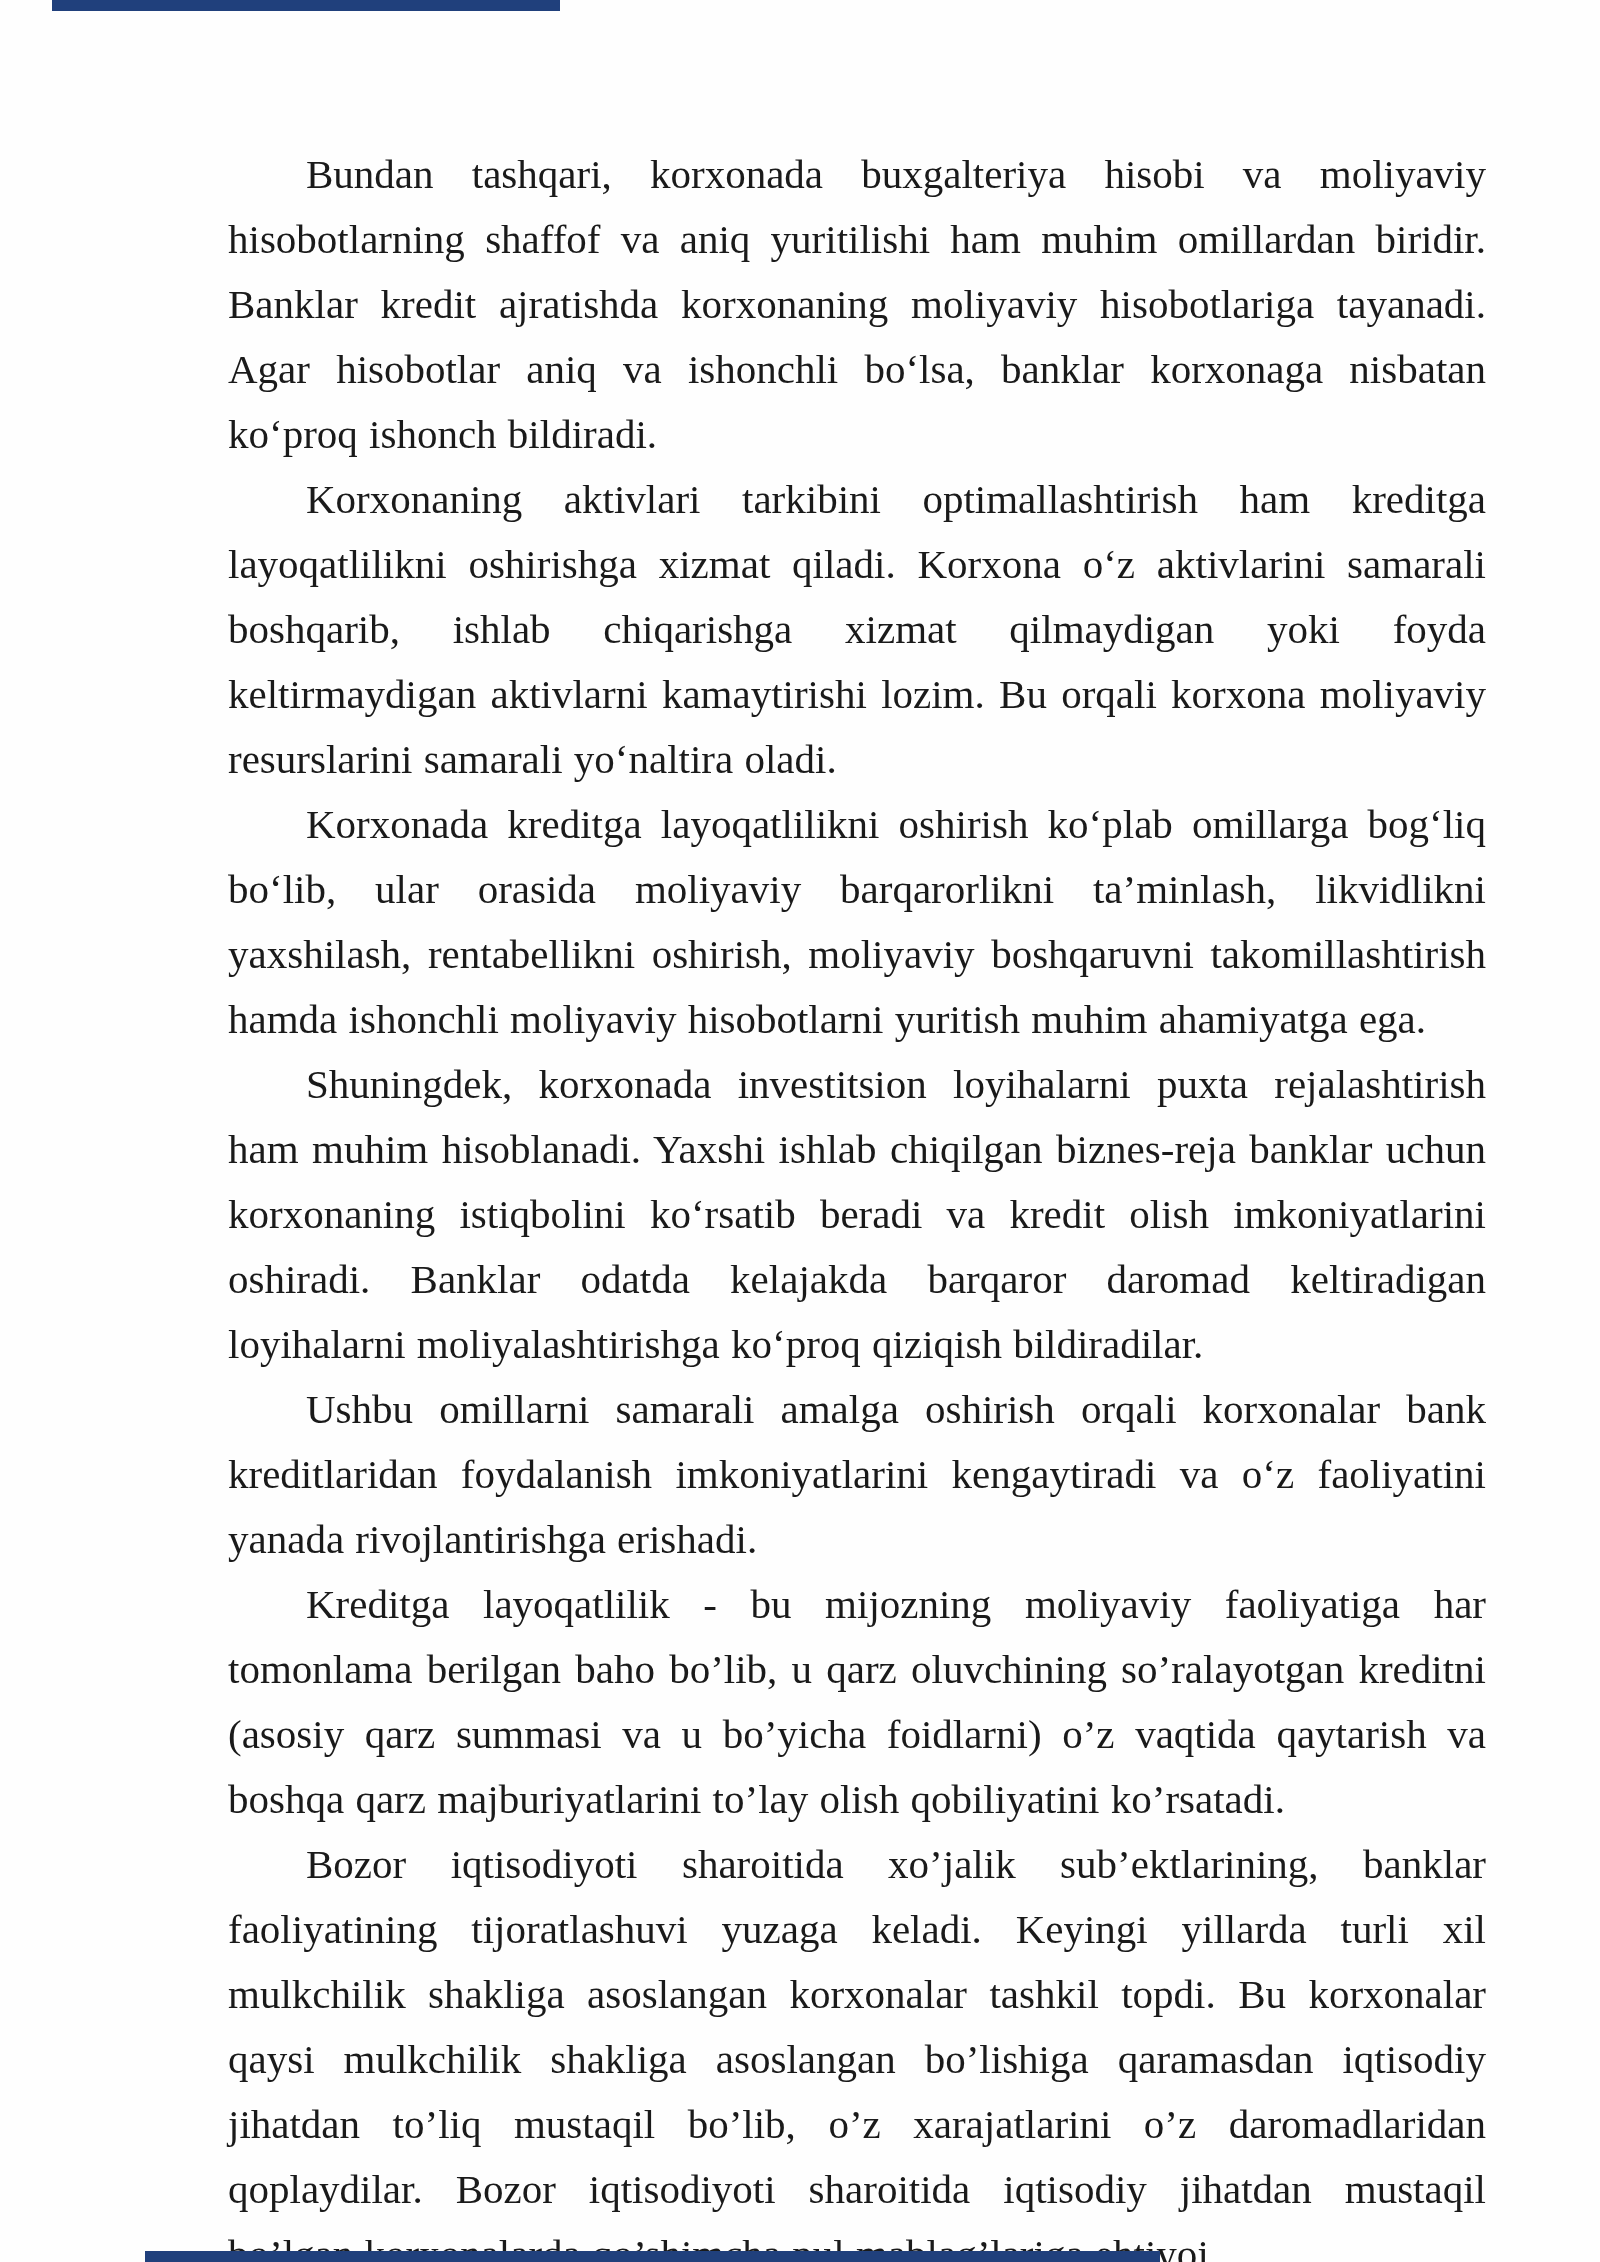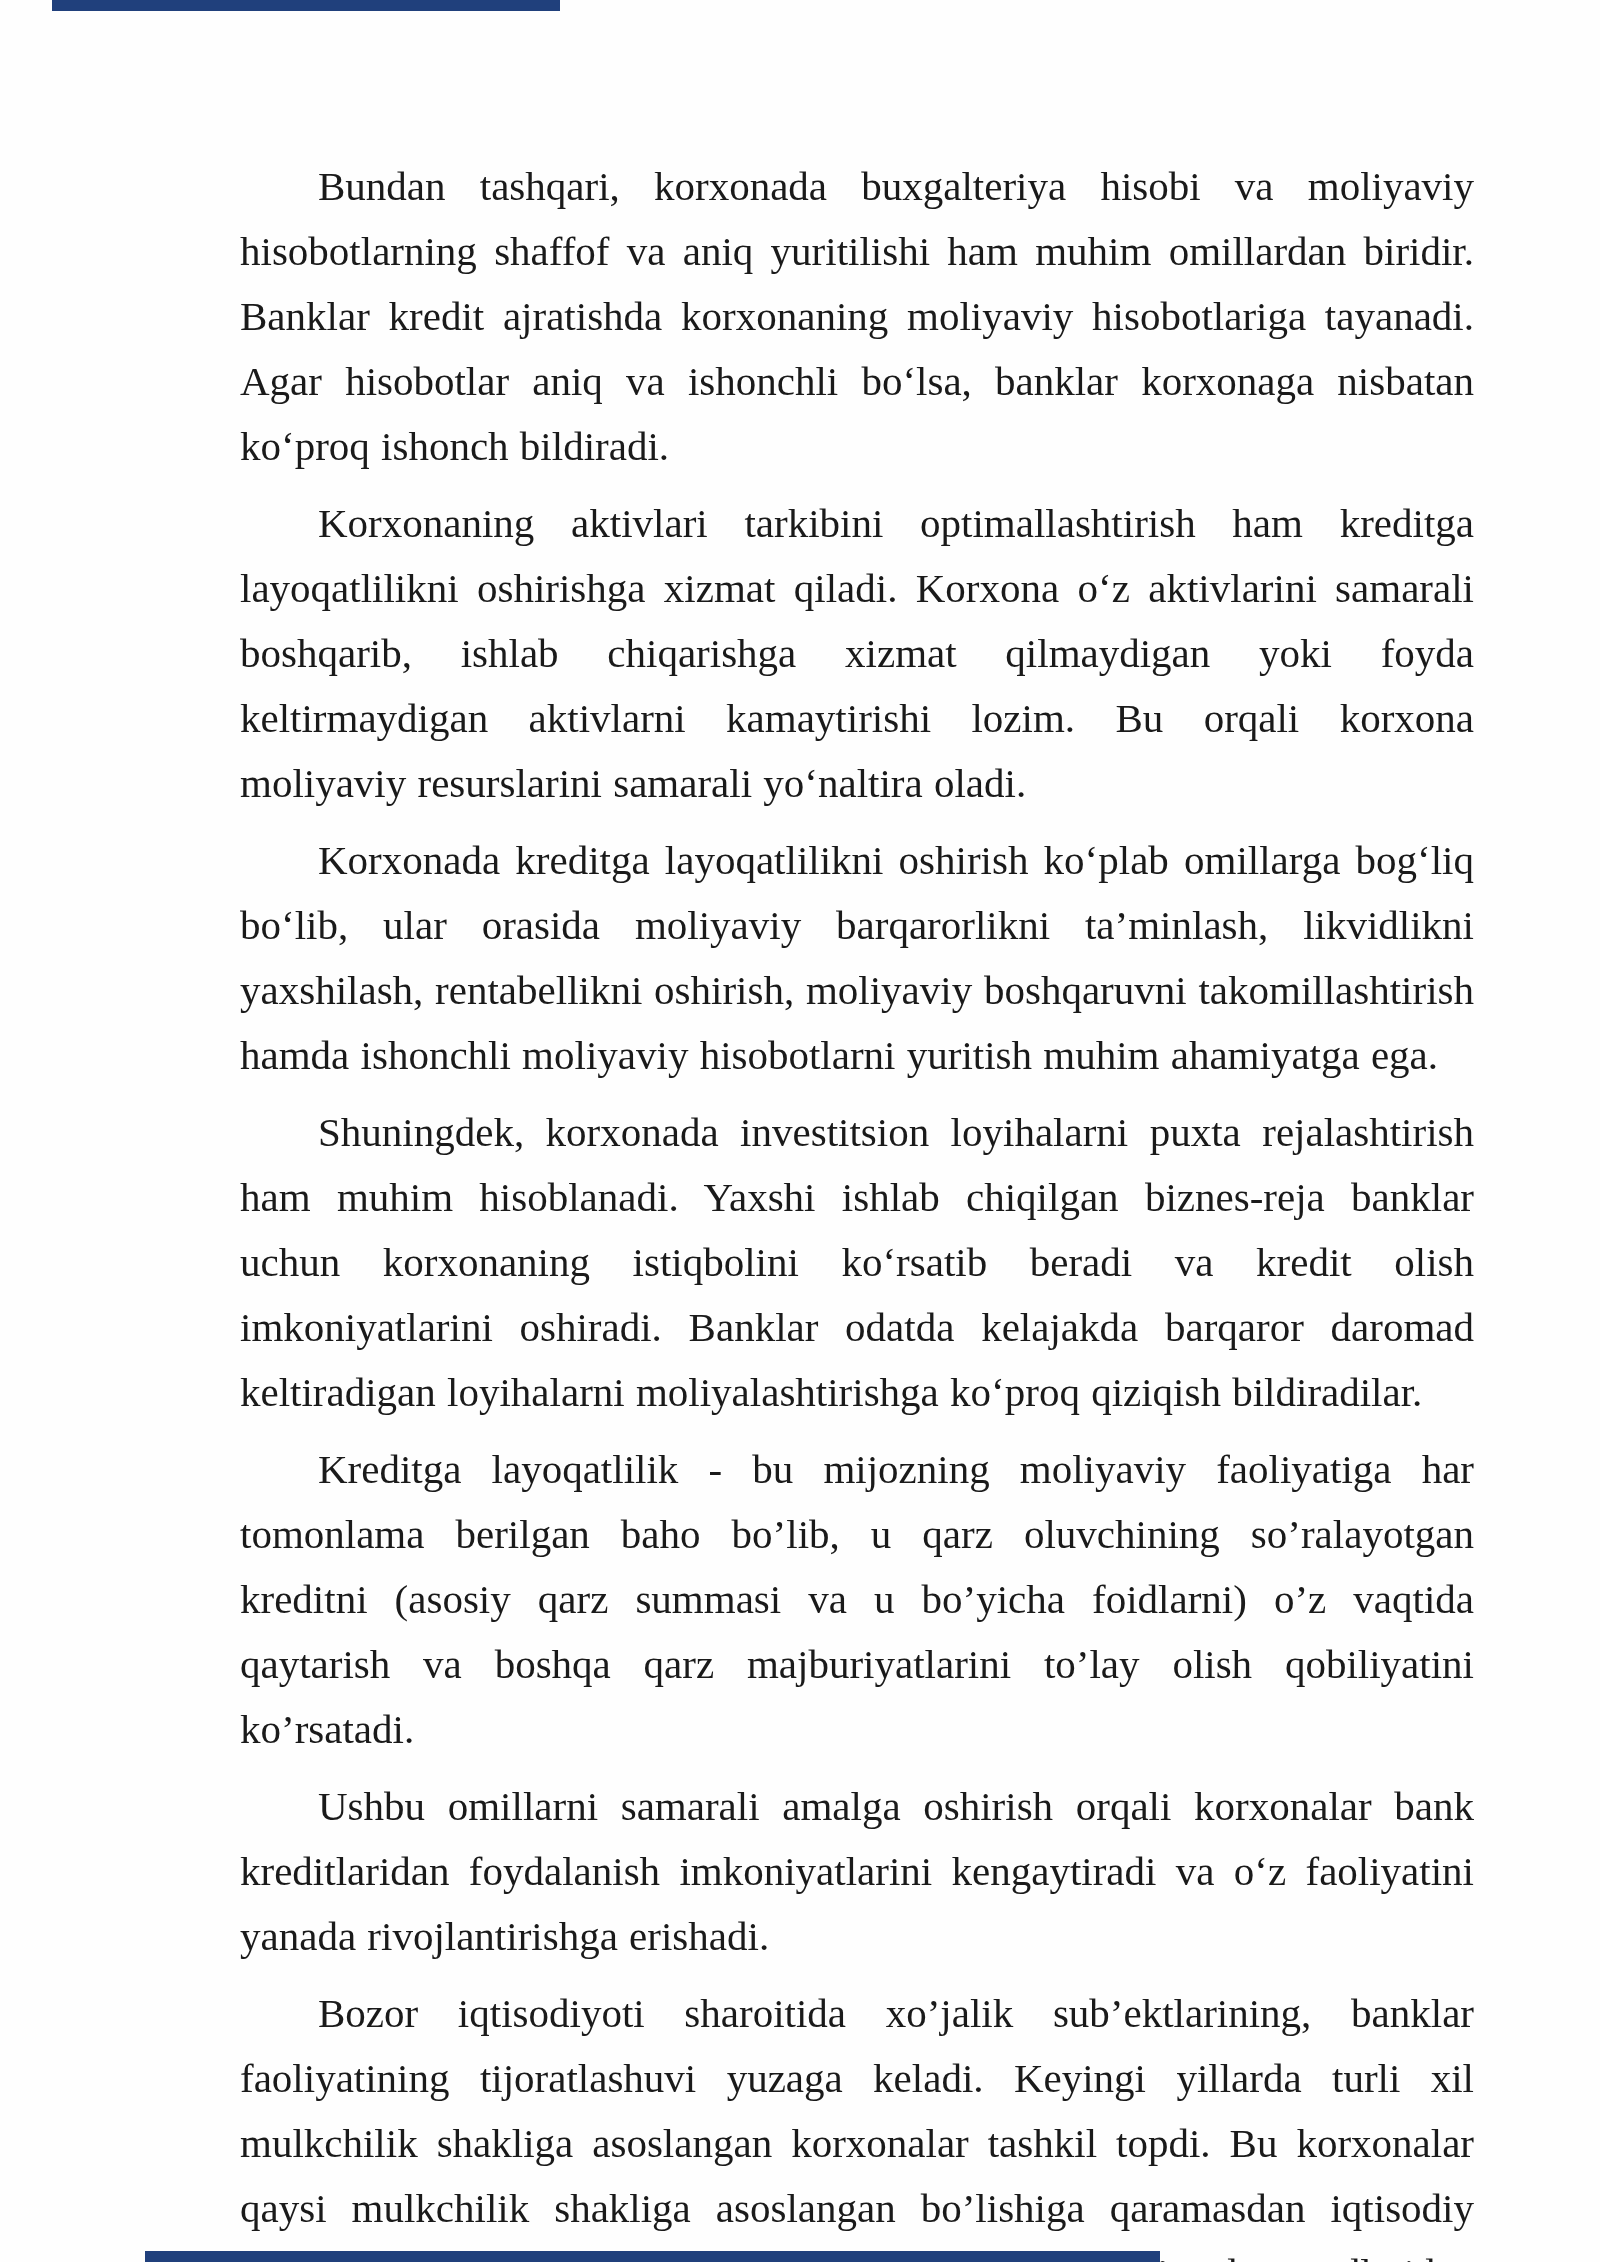--- a/index.html
+++ b/index.html
@@ -33,34 +33,34 @@
     position: absolute;
     left: 228px;
     top: 142px;
     width: 1258px;
     font-size: 41px;
     line-height: 65px;
     color: #1a1a1a;
     text-align: justify;
   }
   .text-body p {
-    margin: 12px;
+    margin: 0;
     padding: 0;
     text-indent: 78px;
     word-spacing: 1px;
   }
 </style>
 </head>
 <body>
 
 <div class="page" style="background: rgb(254, 254, 254);">
   <div class="edge-bar top" style="background: rgb(32, 64, 124);"></div>
   <div class="text-body" style="color: rgb(26, 26, 26);">
       <p>Bundan tashqari, korxonada buxgalteriya hisobi va moliyaviy hisobotlarning shaffof va aniq yuritilishi ham muhim omillardan biridir. Banklar kredit ajratishda korxonaning moliyaviy hisobotlariga tayanadi. Agar hisobotlar aniq va ishonchli bo‘lsa, banklar korxonaga nisbatan ko‘proq ishonch bildiradi.</p>
       <p>Korxonaning aktivlari tarkibini optimallashtirish ham kreditga layoqatlilikni oshirishga xizmat qiladi. Korxona o‘z aktivlarini samarali boshqarib, ishlab chiqarishga xizmat qilmaydigan yoki foyda keltirmaydigan aktivlarni kamaytirishi lozim. Bu orqali korxona moliyaviy resurslarini samarali yo‘naltira oladi.</p>
       <p>Korxonada kreditga layoqatlilikni oshirish ko‘plab omillarga bog‘liq bo‘lib, ular orasida moliyaviy barqarorlikni ta’minlash, likvidlikni yaxshilash, rentabellikni oshirish, moliyaviy boshqaruvni takomillashtirish hamda ishonchli moliyaviy hisobotlarni yuritish muhim ahamiyatga ega.</p>
       <p>Shuningdek, korxonada investitsion loyihalarni puxta rejalashtirish ham muhim hisoblanadi. Yaxshi ishlab chiqilgan biznes-reja banklar uchun korxonaning istiqbolini ko‘rsatib beradi va kredit olish imkoniyatlarini oshiradi. Banklar odatda kelajakda barqaror daromad keltiradigan loyihalarni moliyalashtirishga ko‘proq qiziqish bildiradilar.</p>
+      <p>Ushbu omillarni samarali amalga oshirish orqali korxonalar bank kreditlaridan foydalanish imkoniyatlarini kengaytiradi va o‘z faoliyatini yanada rivojlantirishga erishadi.</p>
       <p>Kreditga layoqatlilik - bu mijozning moliyaviy faoliyatiga har tomonlama berilgan baho bo’lib, u qarz oluvchining so’ralayotgan kreditni (asosiy qarz summasi va u bo’yicha foidlarni) o’z vaqtida qaytarish va boshqa qarz majburiyatlarini to’lay olish qobiliyatini ko’rsatadi.</p>
-      <p>Ushbu omillarni samarali amalga oshirish orqali korxonalar bank kreditlaridan foydalanish imkoniyatlarini kengaytiradi va o‘z faoliyatini yanada rivojlantirishga erishadi.</p>
       <p>Bozor iqtisodiyoti sharoitida xo’jalik sub’ektlarining, banklar faoliyatining tijoratlashuvi yuzaga keladi. Keyingi yillarda turli xil mulkchilik shakliga asoslangan korxonalar tashkil topdi. Bu korxonalar qaysi mulkchilik shakliga asoslangan bo’lishiga qaramasdan iqtisodiy jihatdan to’liq mustaqil bo’lib, o’z xarajatlarini o’z daromadlaridan qoplaydilar. Bozor iqtisodiyoti sharoitida iqtisodiy jihatdan mustaqil bo’lgan korxonalarda qo’shimcha pul mablag’lariga ehtiyoj</p>
     </div>
   <div class="edge-bar bottom" style="background: rgb(32, 64, 124);"></div>
 </div>
 
 </body></html>

